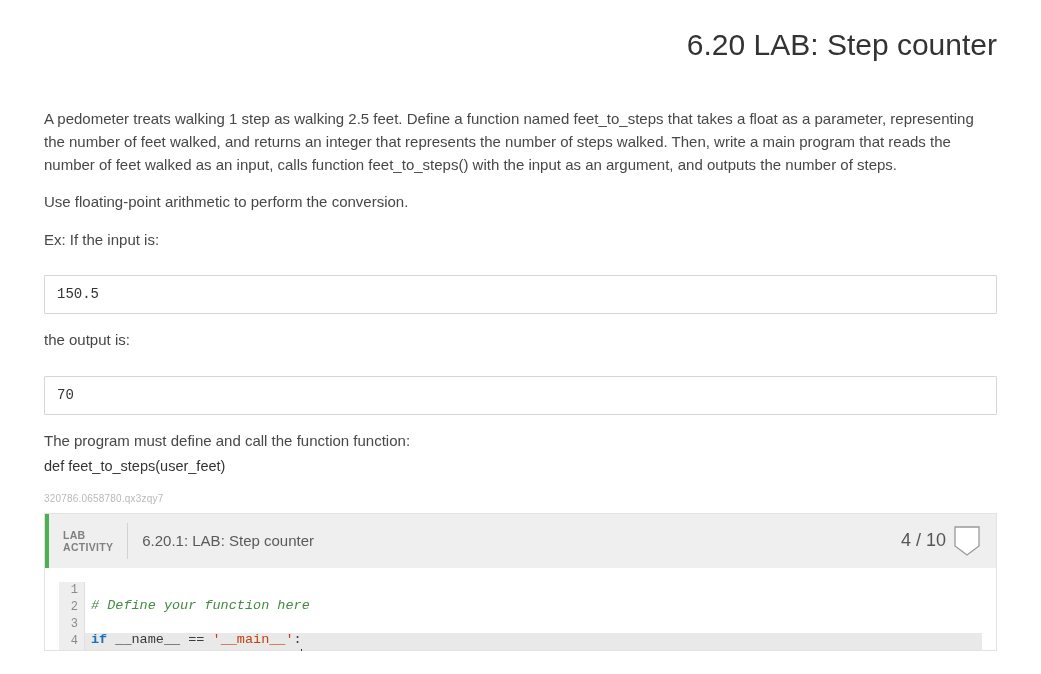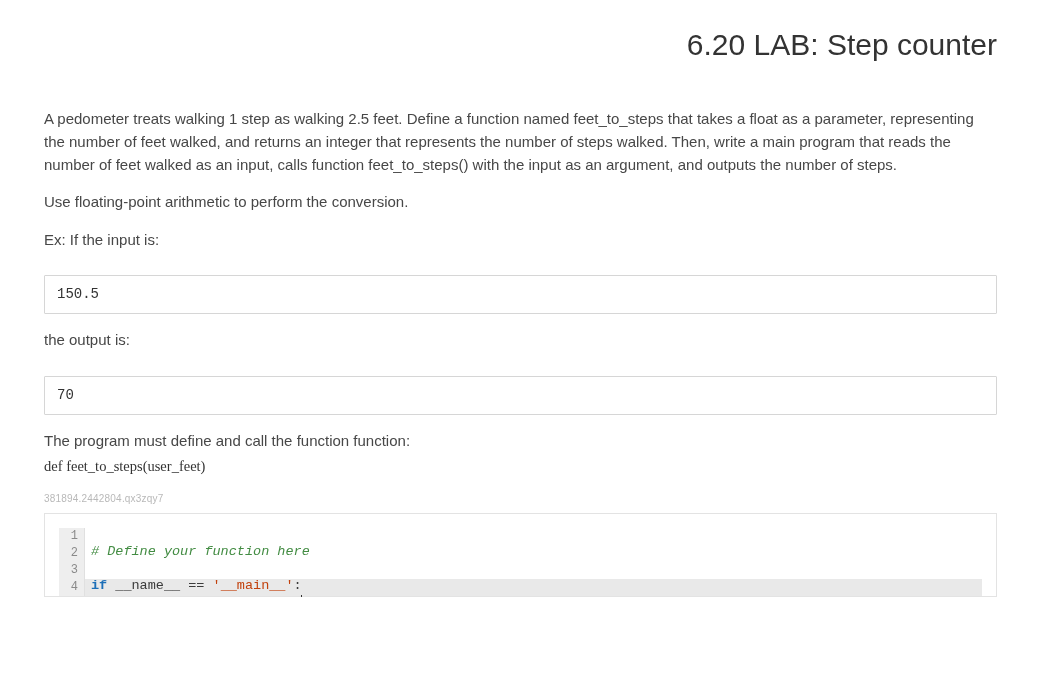--- a/index.html
+++ b/index.html
@@ -25,21 +25,21 @@
     border: 1px solid #d6d6d6;
     padding: 8px 12px;
     font-family: "Courier New", Courier, monospace;
     font-size: 14px;
     color: #333;
     margin: 24px 0 14px 0;
     border-radius: 1px;
   }
   .must-define { margin-bottom: 2px; }
   .funcdef {
-    font-family: Liberation Serif, serif;
+    font-family: Liberation Sans, sans-serif;
     font-size: 14.5px;
     color:#333;
   }
   .tinyid {
     color:#b9b9b9;
     font-size: 10px;
     margin: 14px 0 6px 0;
     letter-spacing: .2px;
   }
   
@@ -153,23 +153,36 @@
 
 <div class="preblock">150.5</div>
 
 <p>the output is:</p>
 
 <div class="preblock">70</div>
 
 <p class="must-define">The program must define and call the function function:</p>
 <div class="funcdef">def feet_to_steps(user_feet)</div>
 
-<div class="tinyid">381894.2442804.qx3zqy7</div>
+<div class="tinyid">320786.0658780.qx3zqy7</div>
 
 <div class="lab-card">
+  <div class="lab-header">
+    <div class="lab-badge">
+      <span>LAB</span>
+      <span>ACTIVITY</span>
+    </div>
+    <div class="lab-title">6.20.1: LAB: Step counter</div>
+    <div class="lab-score">4 / 10</div>
+    <div class="shield">
+      <svg viewBox="0 0 26 30" width="26" height="30">
+        <path d="M1 1 H25 V20 L13 29 L1 20 Z" fill="#ffffff" stroke="#9a9a9a" stroke-width="1.3"></path>
+      </svg>
+    </div>
+  </div>
   <div class="lab-body">
 
     <div class="editor">
       <div class="code-line">
         <div class="gutter">1</div>
         <div class="code"><span class="tok-comment"># Define your function here</span></div>
       </div>
       <div class="code-line">
         <div class="gutter">2</div>
         <div class="code"></div>

